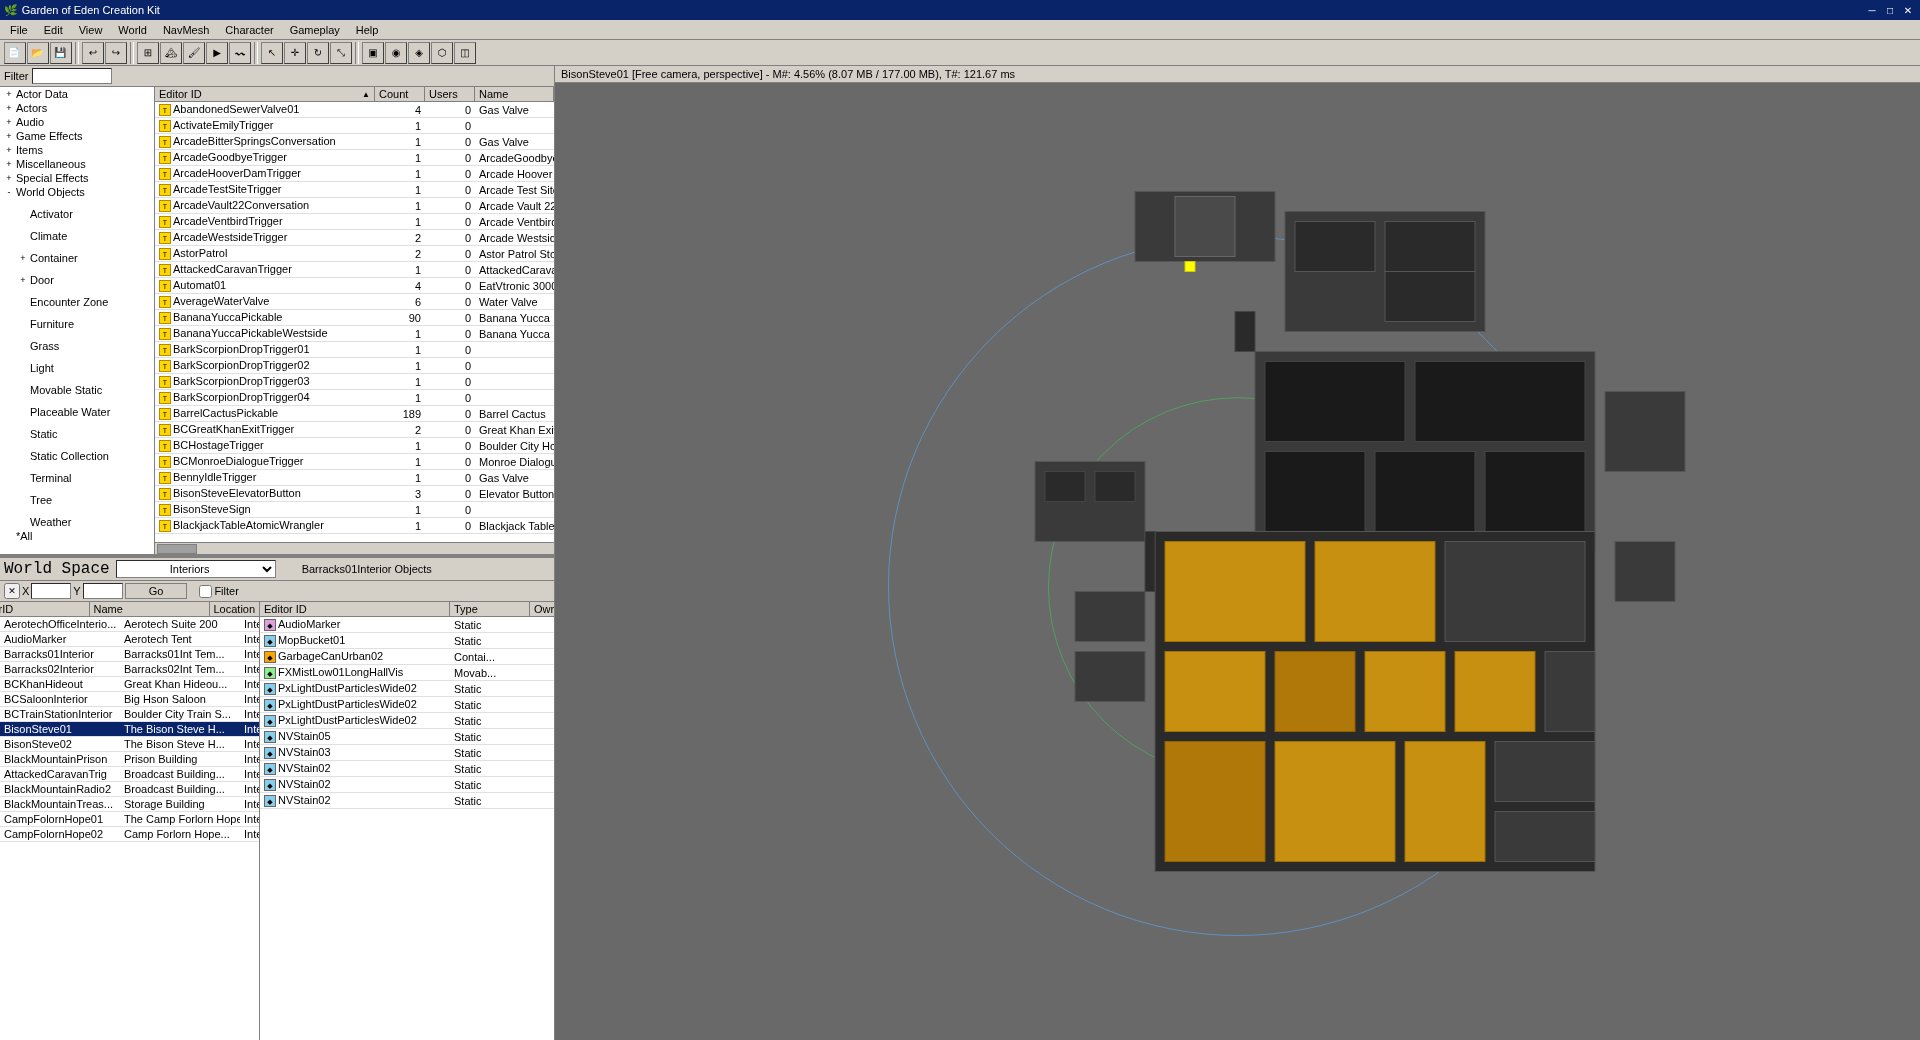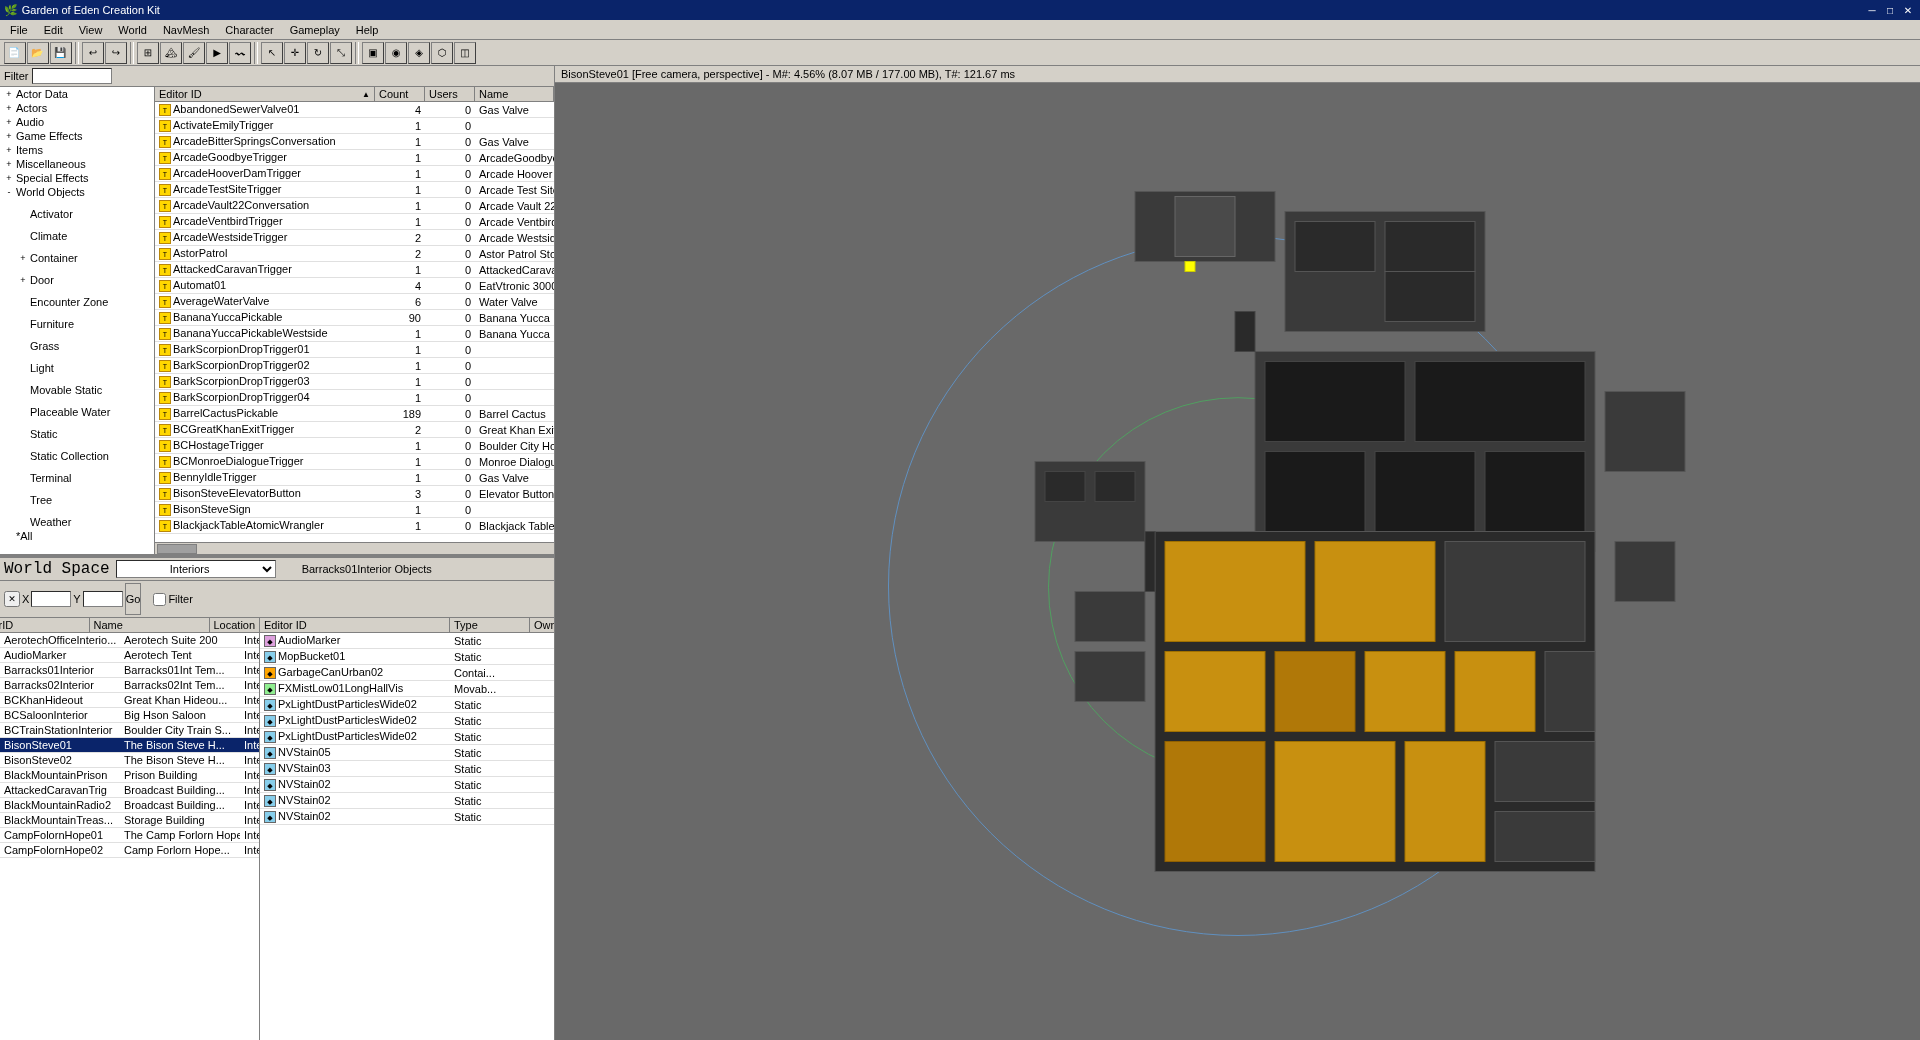--- a/index.html
+++ b/index.html
@@ -54,21 +54,21 @@
     #cell-view { flex: 1; display: flex; flex-direction: column; border-top: 2px solid #808080; }
     #cell-view-header { background: #d4d0c8; padding: 2px 4px; font-size: 11px; font-weight: bold; border-bottom: 1px solid #808080; }
     #cell-view-toolbar { display: flex; align-items: center; gap: 6px; padding: 2px 4px; background: #d4d0c8; border-bottom: 1px solid #808080; }
     #cell-view-toolbar label { font-size: 16px; font-family: Liberation Mono, monospace; }
     #world-space-select { height: 18px; font-size: 11px; background: #fff; border: 1px inset #808080; width: 160px; text-align: center; }
     #cell-title { font-size: 11px; margin-left: 20px; }
     
     #cell-xy-bar { display: flex; align-items: center; gap: 2px; padding: 2px 4px; background: #d4d0c8; border-bottom: 1px solid #808080; }
     #cell-xy-bar label { font-size: 11px; }
     #cell-x-input, #cell-y-input { width: 40px; height: 16px; border: 1px inset #808080; background: #fff; font-size: 11px; }
-    #go-btn { height: 32px; padding: 0 0; font-size: 11px; background: #d4d0c8; border: 1px solid #808080; cursor: pointer; }
+    #go-btn { height: 16px; padding: 0 23px; font-size: 11px; background: #d4d0c8; border: 1px solid #808080; cursor: pointer; }
     #filter-checkbox { margin-left: 10px; }
     #filter-label { font-size: 11px; }
     
     #cell-panes { display: flex; flex: 1; overflow: hidden; }
     
     
     #cell-list-pane { width: 260px; display: flex; flex-direction: column; border-right: 1px solid #808080; background: #fff; }
     #cell-list-header { display: flex; background: #d4d0c8; border-bottom: 1px solid #808080; justify-content: center; }
     #cell-list-scroll { flex: 1; overflow-y: auto; }
     

